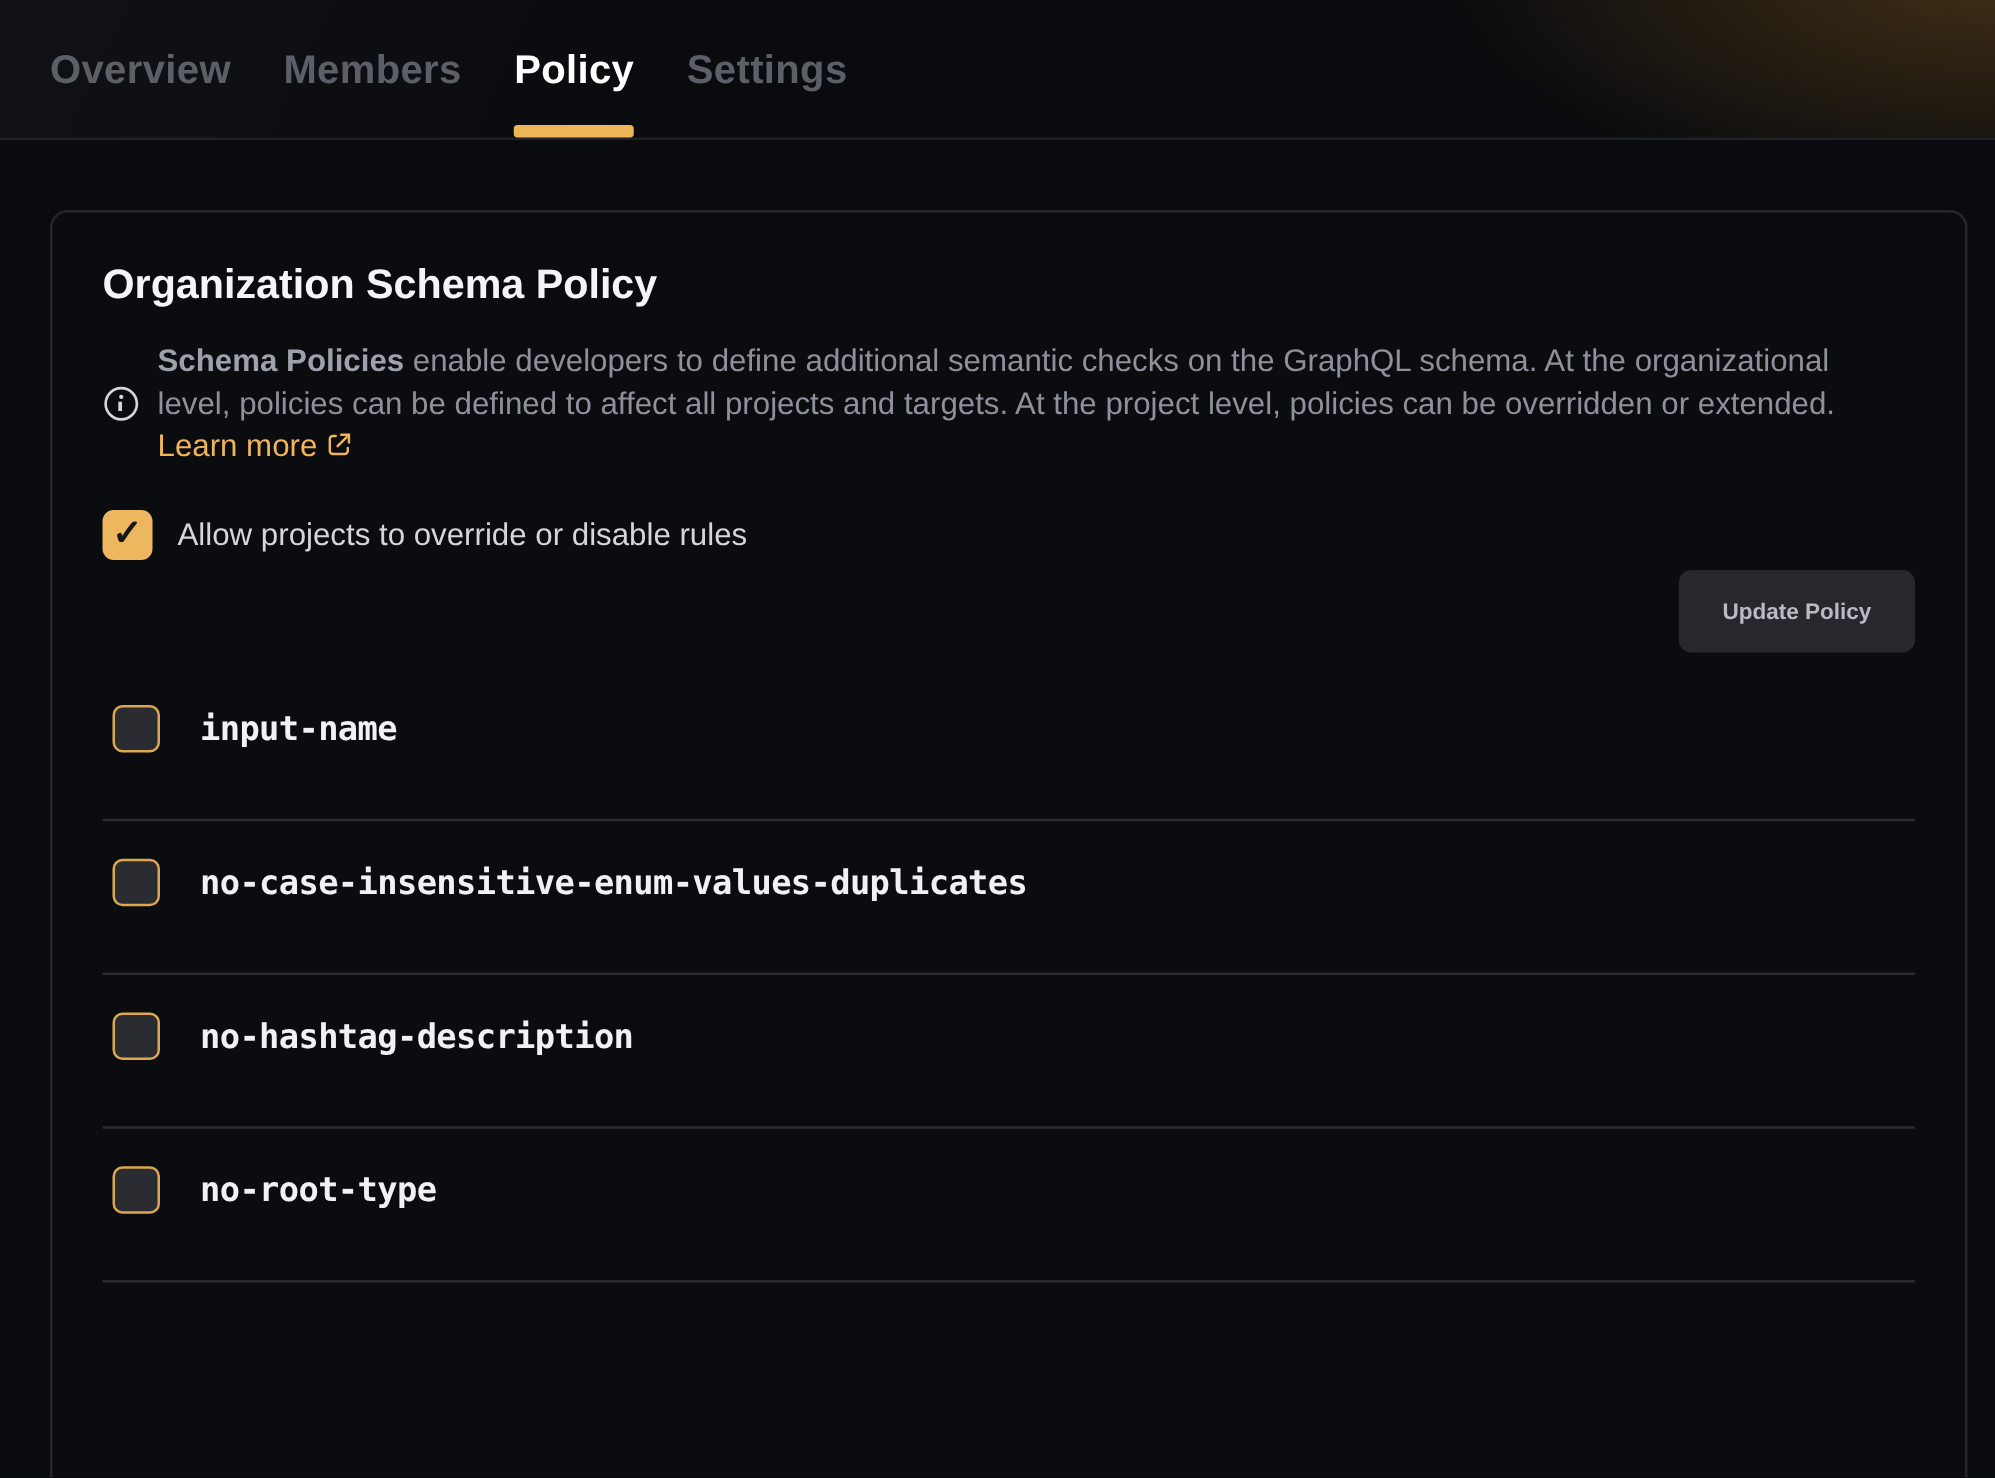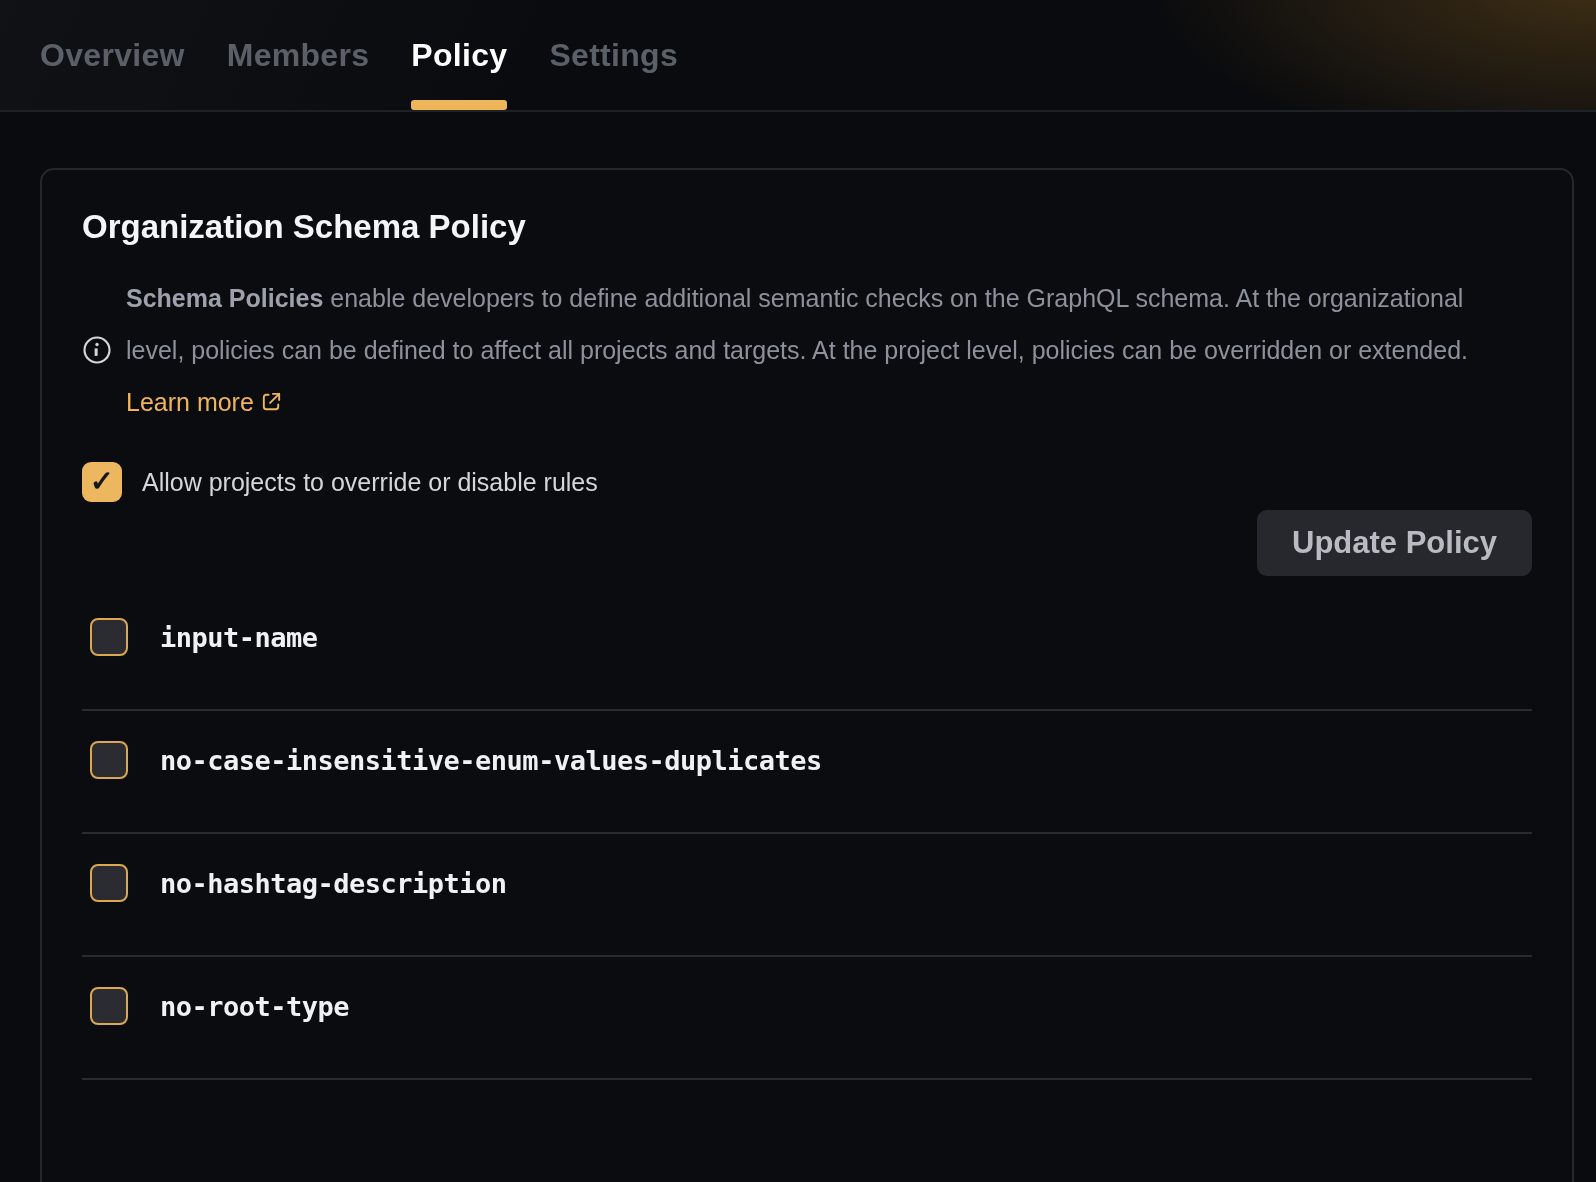--- a/index.html
+++ b/index.html
@@ -37,21 +37,21 @@
     margin:56px 22px 0 40px; width:1534px; height:1200px;
     border:2px solid #24272e; border-radius:14px;
     background:#0b0c10;
     padding:38px 40px 0 40px;
   }
   .card-title{ font-size:33px; font-weight:700; color:#f4f5f7; }
   
   .info-row{ display:flex; align-items:center; gap:14px; margin-top:26px; }
   .info-icon{ flex:0 0 30px; height:30px; }
   .info-text{
-    width:1370px; font-size:25px; line-height:52px; color:#8d919b;
+    width:1370px; font-size:25px; line-height:34px; color:#8d919b;
   }
   .info-lead{ font-weight:700; color:#9ca1ab; }
   .learn-more{
     color:#f0b45a; text-decoration:none; cursor:pointer; font-weight:500;
     white-space:nowrap;
   }
   .ext-icon{ display:inline-block; vertical-align:-2px; margin-left:6px; }
   
   .allow-row{ display:flex; align-items:center; gap:20px; margin-top:34px; }
   .checkbox-checked{
@@ -62,21 +62,21 @@
     color:#15171b; font-size:29px; font-weight:700; line-height:1;
     transform:translateY(-1px);
   }
   .allow-label{ font-size:25px; color:#d3d6db; }
   
   .button-row{ display:flex; justify-content:flex-end; margin-top:8px; }
   .update-btn{
     height:66px; padding:0 35px; border:none; border-radius:10px;
     background:#26282e; color:#b8bbc2;
     font-family:"Liberation Sans", sans-serif;
-    font-size:31px; font-weight:700; cursor:pointer;
+    font-size:18px; font-weight:700; cursor:pointer;
   }
   
   .rules-list{ margin-top:12px; }
   .rule-row{
     display:flex; align-items:center;
     padding:30px 0 53px 8px;
     border-bottom:2px solid #282b31;
     cursor:pointer;
   }
   .rule-checkbox{

